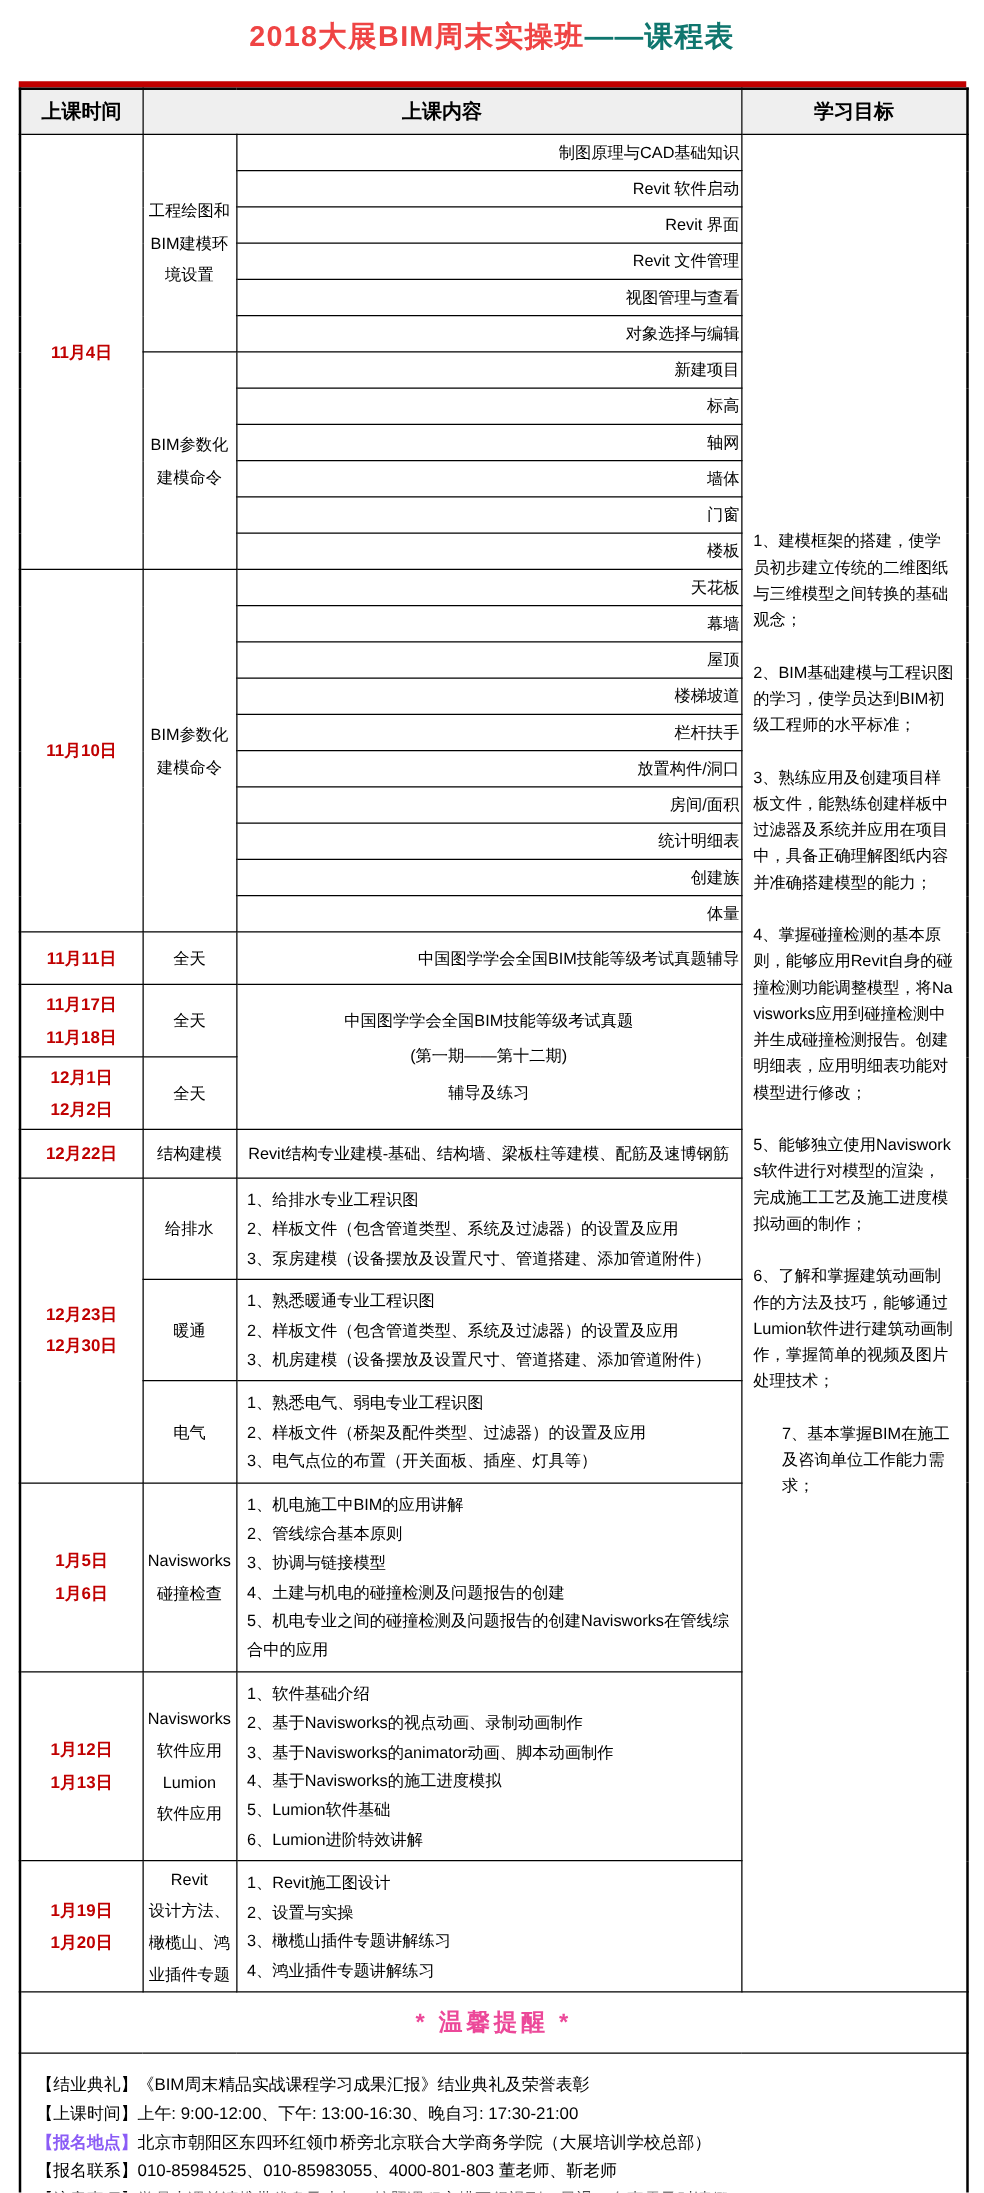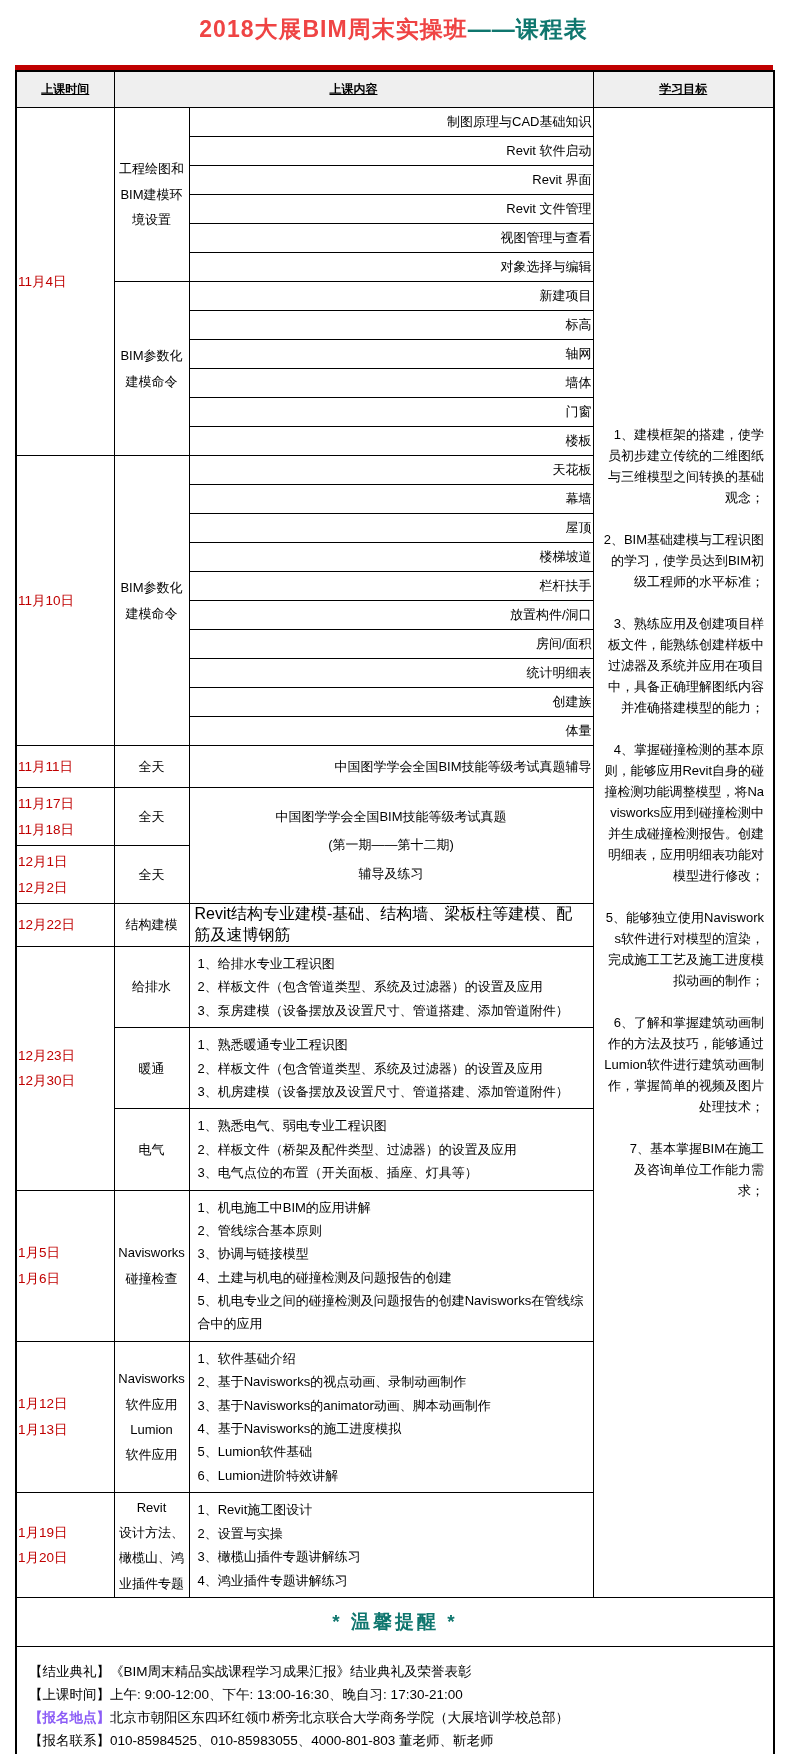--- a/index.html
+++ b/index.html
@@ -7,31 +7,31 @@
     width:787px; height:1754px; background:#ffffff;
     font-family:"Liberation Sans","DejaVu Sans",sans-serif;
     color:#000;
   }
   .title { text-align:center; padding-top:14px; height:51px; font-size:23px; font-weight:bold; letter-spacing:1px; }
   .t-red { color:#ef4444; }
   .t-black { color:#0f766e; }
   .redbar { margin-left:15px; width:758px; height:5px; background:#c00000; }
   table.sched { margin-left:15px; width:758px; border-collapse:collapse; table-layout:fixed; border:2px solid #000; }
   table.sched td { border:1px solid #000; overflow:hidden; }
-  tr.hdr td { background:#efefef; font-weight:bold; font-size:12px; text-align:center; height:33px;text-decoration:underline; }
-  td.date { color:#c00000; font-weight:normal; font-size:13.5px; text-align:left; white-space:pre-line; line-height:1.9; }
+  tr.hdr td { background:#efefef; font-weight:bold; font-size:16px; text-align:center; height:33px; }
+  td.date { color:#c00000; font-weight:bold; font-size:13.5px; text-align:center; white-space:pre-line; line-height:1.9; }
   td.grp  { font-size:13px; text-align:center; white-space:pre-line; line-height:1.95; padding:0 1px; }
   td.item { font-size:13px; text-align:right; height:26px; }
   td.list { font-size:13px; text-align:left; white-space:pre-line; line-height:1.8; padding:5px 8px; word-break:break-all; }
   td.cmid { font-size:13px; text-align:center; white-space:pre-line; line-height:2.2; }
-  td.oneline { font-size:16px; text-align:left; padding:0 5px; word-break:break-all; }
-  td.goal { vertical-align:middle; text-align:right; font-size:13px; line-height:21px; padding:0 9px 80px 9px; word-break:break-all; }
+  td.oneline { font-size:13px; text-align:center; padding:0 5px; word-break:break-all; }
+  td.goal { vertical-align:middle; text-align:left; font-size:13px; line-height:21px; padding:0 9px 80px 9px; word-break:break-all; }
   td.goal p { margin:0 0 21px 0; }
   td.goal p:last-child { margin-bottom:0;margin-left:23px; }
-  tr.reminder td { text-align:center; color:#0f766e; font-weight:bold; font-size:19px; height:46px; letter-spacing:3px; }
+  tr.reminder td { text-align:center; color:#ec4899; font-weight:bold; font-size:19px; height:46px; letter-spacing:3px; }
   tr.notes td { vertical-align:top; padding:13px 12px 6px 12px; font-size:13.5px; line-height:23px; text-align:left; word-break:break-all; }
   .lbl-red { color:#8b5cf6; font-weight:bold; }
 </style>
 </head>
 <body>
 
 <div class="title">
   <span class="t-red">2018大展BIM周末实操班</span><span class="t-black">——课程表</span>
 </div>
 <div class="redbar"></div>

